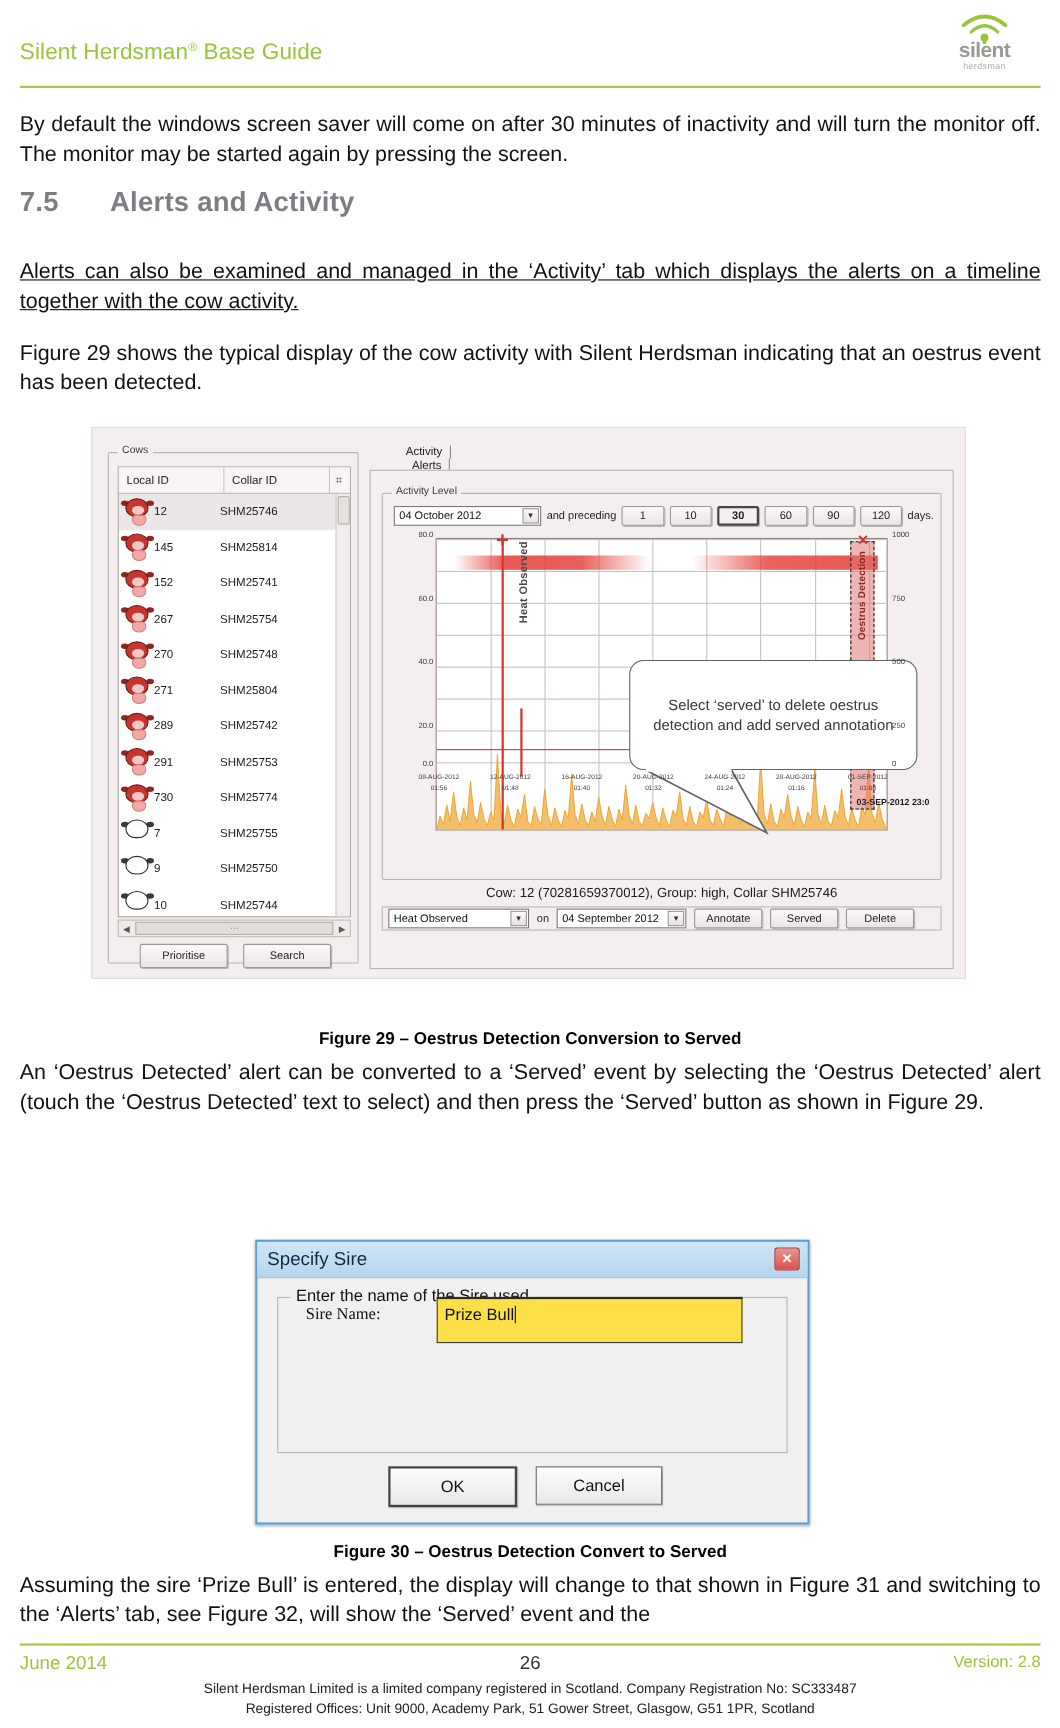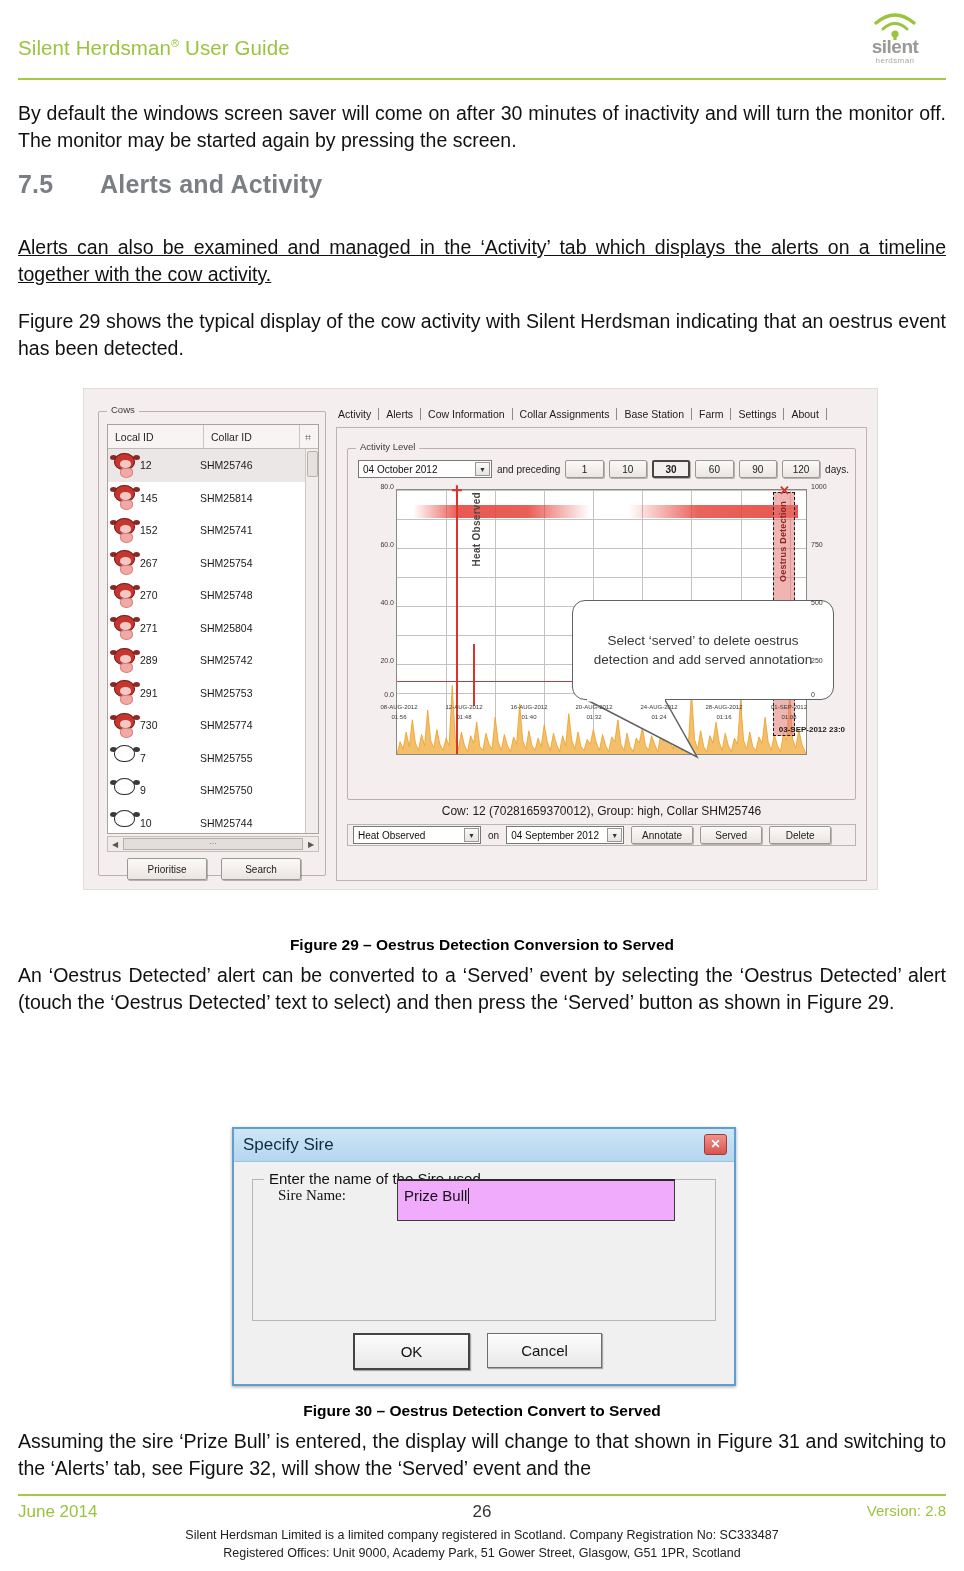--- a/index.html
+++ b/index.html
@@ -122,21 +122,21 @@
   .btn{
     background:linear-gradient(#fbf9f8,#eae5e3); border:1px solid #9c9694;
     border-radius:2px; font-size:10px; color:#1d1c1b; text-align:center;
     display:flex; align-items:center; justify-content:center;
     box-shadow:1px 1px 0 rgba(0,0,0,.25);
   }
   .cows-btn{ position:absolute; height:22px; width:80px; top:446px; }
 
   
   .rpane{ position:absolute; left:252px; top:10px; right:10px; bottom:8px; }
-  .tabs{ position:absolute; left:0; top:6px; height:18px; display:flex; align-items:center; }
+  .tabs{ position:absolute; left:0; top:6px; height:18px; display:flex; align-items:center;flex-direction:column; }
   .tab{ font-size:10.5px; color:#1d1c1b; padding:0 7px; border-right:1px solid #8f8987; white-space:nowrap; }
   .tab.first{ padding-left:2px; }
   .tabpanel{
     position:absolute; left:0; top:28px; right:0; bottom:0;
     border:1px solid #bab4b2; background:#f4efee;
   }
   .act-grp{ left:10px; top:20px; right:10px; height:352px; position:absolute; border:1px solid #b9b2b0;}
   .act-grp .glabel{ position:absolute; top:-8px; left:8px; background:#f4efee; padding:0 4px; font-size:9.5px;}
   .ctrlrow{ position:absolute; left:10px; top:10px; right:6px; height:20px; display:flex; align-items:center; gap:5px;}
   .dd{
@@ -230,21 +230,21 @@
     position:absolute; left:18px; top:50px; right:18px; height:140px;
     border:1px solid #b6b6b6;
   }
   .dlg-grp .glabel{
     position:absolute; top:-10px; left:11px; background:#f0f0f0; padding:0 5px;
     font-size:15px; color:#111;
   }
   .sire-lbl{ position:absolute; left:44px; top:58px; font-size:15px; color:#111;font-family:Liberation Serif, serif; }
   .sire-inp{
     position:absolute; left:163px; top:50px; width:270px; height:33px;
-    background:#f0abfc; border:1px solid #3c3c3c; border-top:2px solid #2b2b2b;
+    background:#fde047; border:1px solid #3c3c3c; border-top:2px solid #2b2b2b;
     font-size:15px; color:#111; padding:6px 0 0 6px;
   }
   .caret{ display:inline-block; width:1px; height:16px; background:#111; vertical-align:-3px; margin-left:1px;}
   .dlg-btn{
     position:absolute; top:204px; width:113px; height:33px;
     background:linear-gradient(#fdfdfd,#e8e8e8); border:1px solid #6d6d6d;
     font-size:15px; color:#111; display:flex; align-items:center; justify-content:center;
     box-shadow:1px 1px 1px rgba(0,0,0,.3);
   }
   .dlg-btn.ok{ left:119px; border:2px solid #444; }
@@ -257,21 +257,21 @@
   .f-right{ position:absolute; right:18px; top:1502px; font-size:15px; color:#9ac43c; }
   .f-l1{ position:absolute; left:0; width:964px; top:1528px; text-align:center; font-size:12.5px; color:#222;}
   .f-l2{ position:absolute; left:0; width:964px; top:1546px; text-align:center; font-size:12.5px; color:#222;}
 </style>
 </head>
 <body>
 
 <div class="page">
 
   <div class="hdr">
-    <div class="hdr-title"><span>Silent Herdsman</span><sup>®</sup><span> User Guide</span></div>
+    <div class="hdr-title"><span>Silent Herdsman</span><sup>®</sup><span> Base Guide</span></div>
     <div class="logo">
       <svg class="wifi" viewBox="0 0 46 30">
         <path d="M4 13 Q23 -3 42 13" stroke="#9ac43c" stroke-width="3.4" fill="none" stroke-linecap="round"></path>
         <path d="M11 19 Q23 8 35 19" stroke="#9ac43c" stroke-width="3" fill="none" stroke-linecap="round"></path>
         <circle cx="23" cy="24" r="3.6" fill="#9ac43c"></circle>
         <rect x="21.4" y="24" width="3.2" height="6" fill="#9ac43c"></rect>
       </svg>
       <div class="ltxt">silent</div>
       <div class="lsub">herdsman</div>
     </div>

